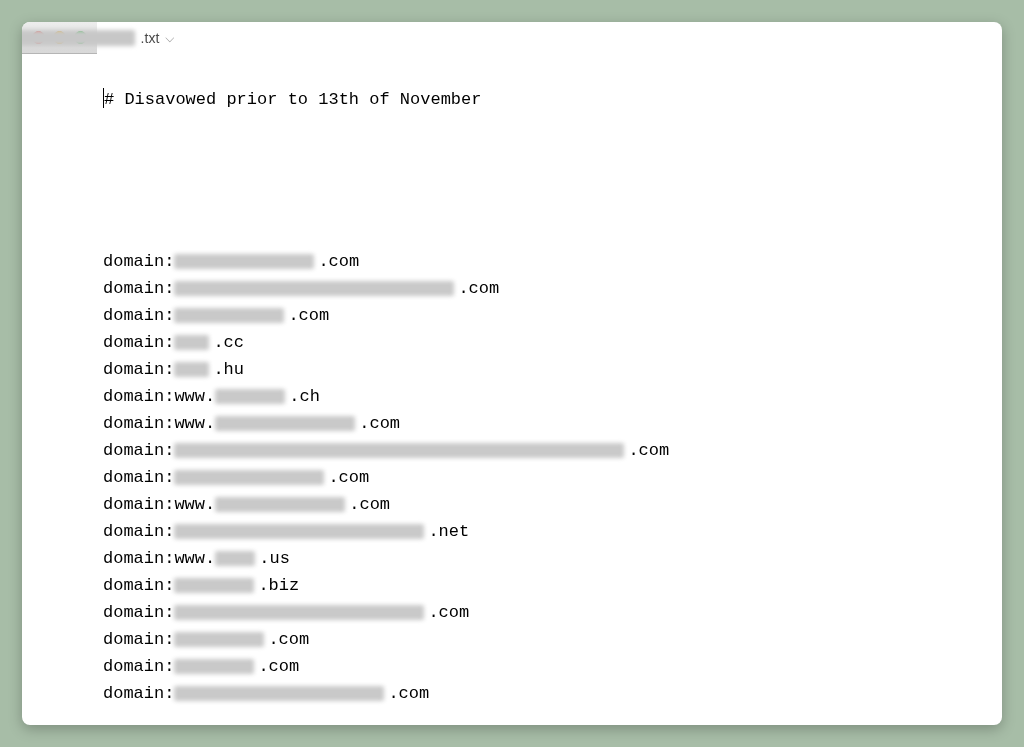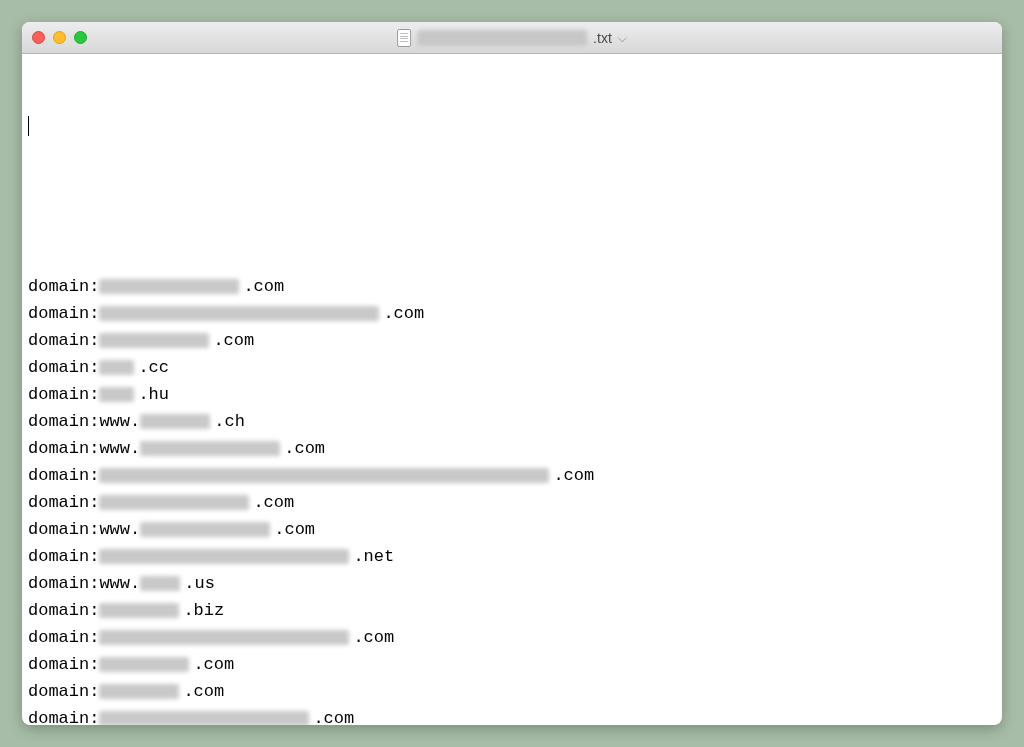--- a/index.html
+++ b/index.html
@@ -10,21 +10,21 @@
       padding: 22px;
       font-family: Menlo, Monaco, "Courier New", monospace;
     }
     .window {
       background: #fff;
       border-radius: 8px;
       overflow: hidden;
       box-shadow: 0 4px 14px rgba(0,0,0,0.25);
       height: 703px;
       display: flex;
-      flex-direction: column;
+      flex-direction: row;
     }
     .titlebar {
       height: 32px;
       background: linear-gradient(#ededed, #d8d8d8);
       border-bottom: 1px solid #b5b5b5;
       display: flex;
       align-items: center;
       padding: 0 10px;
       position: relative;
     }
@@ -126,17 +126,17 @@
           <span class="line"></span>
           <span class="line"></span>
       </span>
       <span class="title-blur"></span>
       <span>.txt</span>
       <span class="chevron">⌵</span>
     </div>
   </div>
 
   <div class="content">
-    <div class="row"><span class="cursor"></span></div>
+    <div class="row"><span class="cursor"></span><span># Disavowed prior to 13th of November</span></div>
     <div class="row">&nbsp;</div>
     <div id="lines"><div class="row"><span>domain:</span><span class="blur" style="width: 140px;"></span><span>.com</span></div><div class="row"><span>domain:</span><span class="blur" style="width: 280px;"></span><span>.com</span></div><div class="row"><span>domain:</span><span class="blur" style="width: 110px;"></span><span>.com</span></div><div class="row"><span>domain:</span><span class="blur" style="width: 35px;"></span><span>.cc</span></div><div class="row"><span>domain:</span><span class="blur" style="width: 35px;"></span><span>.hu</span></div><div class="row"><span>domain:</span><span>www.</span><span class="blur" style="width: 70px;"></span><span>.ch</span></div><div class="row"><span>domain:</span><span>www.</span><span class="blur" style="width: 140px;"></span><span>.com</span></div><div class="row"><span>domain:</span><span class="blur" style="width: 450px;"></span><span>.com</span></div><div class="row"><span>domain:</span><span class="blur" style="width: 150px;"></span><span>.com</span></div><div class="row"><span>domain:</span><span>www.</span><span class="blur" style="width: 130px;"></span><span>.com</span></div><div class="row"><span>domain:</span><span class="blur" style="width: 250px;"></span><span>.net</span></div><div class="row"><span>domain:</span><span>www.</span><span class="blur" style="width: 40px;"></span><span>.us</span></div><div class="row"><span>domain:</span><span class="blur" style="width: 80px;"></span><span>.biz</span></div><div class="row"><span>domain:</span><span class="blur" style="width: 250px;"></span><span>.com</span></div><div class="row"><span>domain:</span><span class="blur" style="width: 90px;"></span><span>.com</span></div><div class="row"><span>domain:</span><span class="blur" style="width: 80px;"></span><span>.com</span></div><div class="row"><span>domain:</span><span class="blur" style="width: 210px;"></span><span>.com</span></div></div>
   </div>
 </div>
 
 </body></html>

